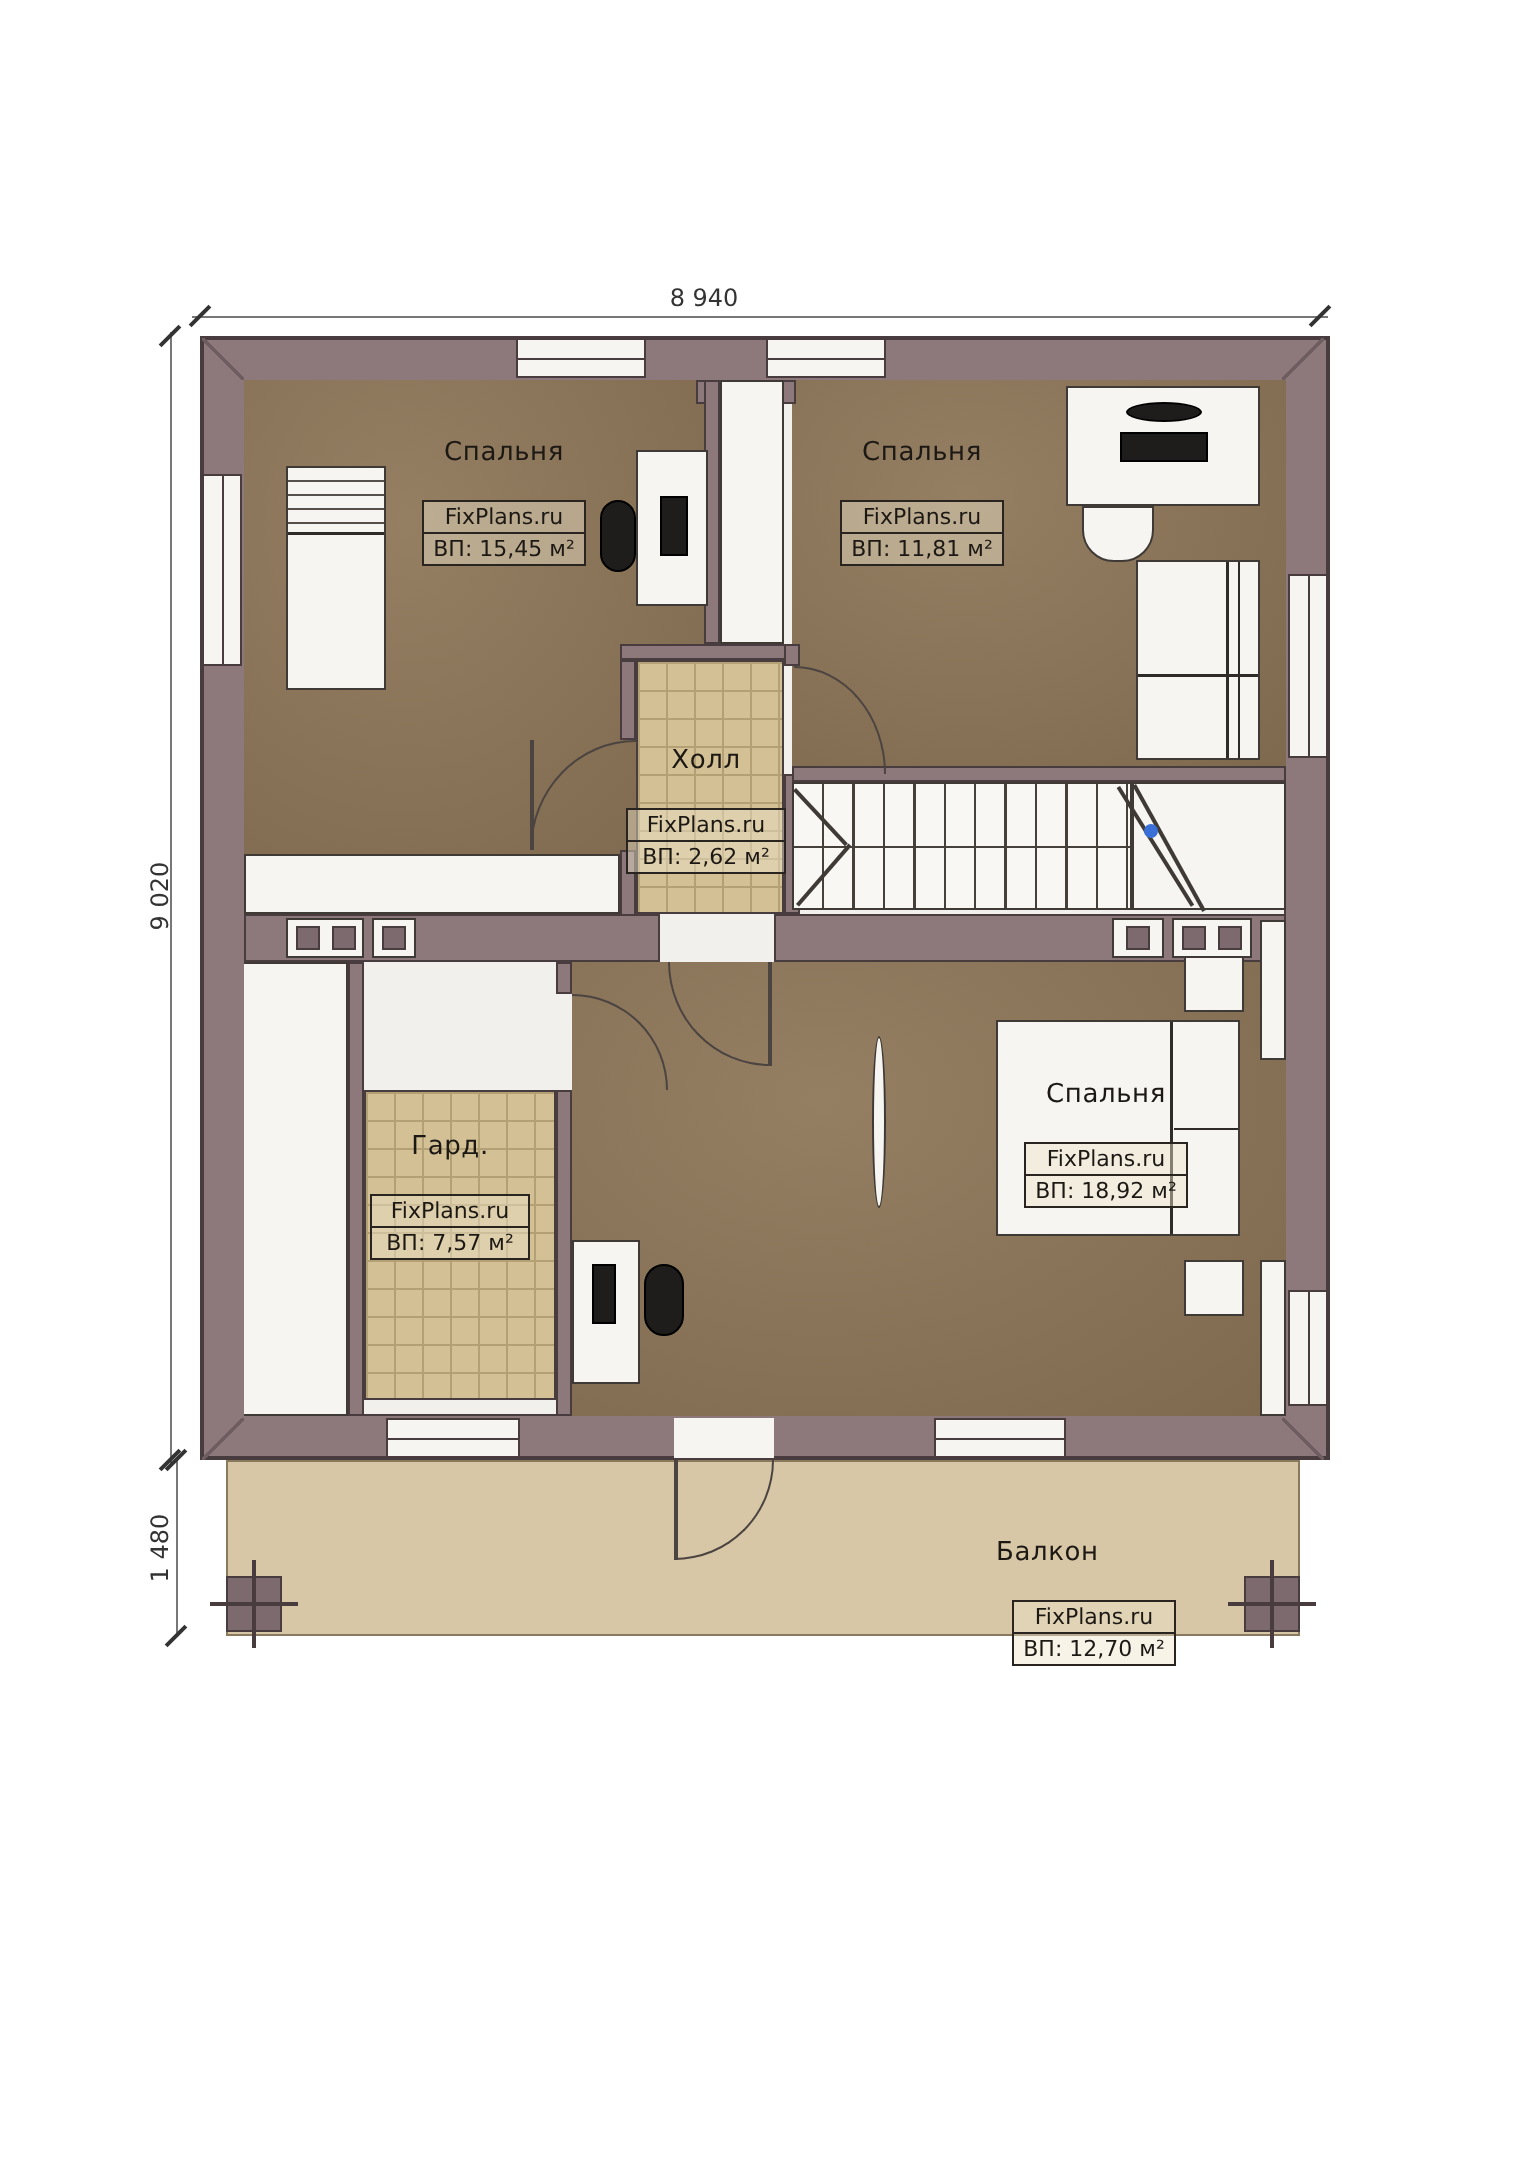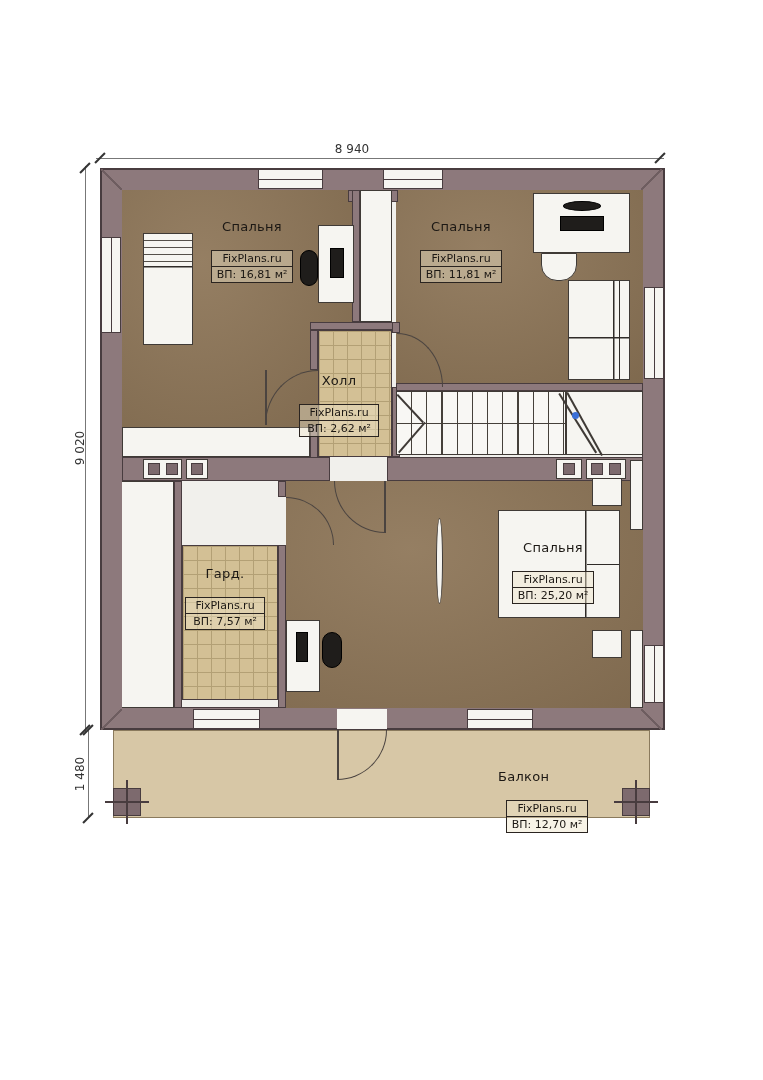--- a/index.html
+++ b/index.html
@@ -172,53 +172,53 @@
   <div class="abs arc" style="left:334px;top:481px;width:51px;height:52px;border-left-width:1.5px;border-bottom-width:1.5px;border-bottom-left-radius:100% 100%;"></div>
   <div class="abs leaf" style="left:384px;top:481px;width:1.5px;height:52px;"></div>
   <div class="abs arc" style="left:286px;top:497px;width:48px;height:48px;border-top-width:1.5px;border-right-width:1.5px;border-top-right-radius:100% 100%;"></div>
   <div class="abs arc" style="left:337px;top:730px;width:50px;height:50px;border-right-width:1.5px;border-bottom-width:1.5px;border-bottom-right-radius:100% 100%;"></div>
   <div class="abs leaf" style="left:337px;top:730px;width:1.5px;height:50px;"></div>
 
   <div class="room-label" style="left:196px;top:219px;width:112px;">
     <div class="rname">Спальня</div>
     <div class="rbox">
       <div class="r1">FixPlans.ru</div>
-      <div class="r2">ВП: 16,81 м²</div>
+      <div class="r2">ВП: 15,45 м²</div>
     </div>
   </div>
 
   <div class="room-label" style="left:406px;top:219px;width:110px;">
     <div class="rname">Спальня</div>
     <div class="rbox">
       <div class="r1">FixPlans.ru</div>
       <div class="r2">ВП: 11,81 м²</div>
     </div>
   </div>
 
-  <div class="room-label" style="left:292px;top:373px;width:94px;">
+  <div class="room-label" style="left:306px;top:373px;width:94px;">
     <div class="rname">Холл</div>
     <div class="rbox">
       <div class="r1">FixPlans.ru</div>
       <div class="r2">ВП: 2,62 м²</div>
     </div>
   </div>
 
   <div class="room-label" style="left:178px;top:566px;width:94px;">
     <div class="rname">Гард.</div>
     <div class="rbox">
       <div class="r1">FixPlans.ru</div>
       <div class="r2">ВП: 7,57 м²</div>
     </div>
   </div>
 
   <div class="room-label" style="left:502px;top:540px;width:102px;">
     <div class="rname">Спальня</div>
     <div class="rbox">
       <div class="r1">FixPlans.ru</div>
-      <div class="r2">ВП: 25,20 м²</div>
+      <div class="r2">ВП: 18,92 м²</div>
     </div>
   </div>
 
   <div class="room-label" style="left:494px;top:753px;width:106px;">
     <div class="rname" style="text-align:left;padding-left:4px;margin-top:16px;">Балкон</div>
     <div class="rbox">
       <div class="r1">FixPlans.ru</div>
       <div class="r2">ВП: 12,70 м²</div>
     </div>
   </div>

